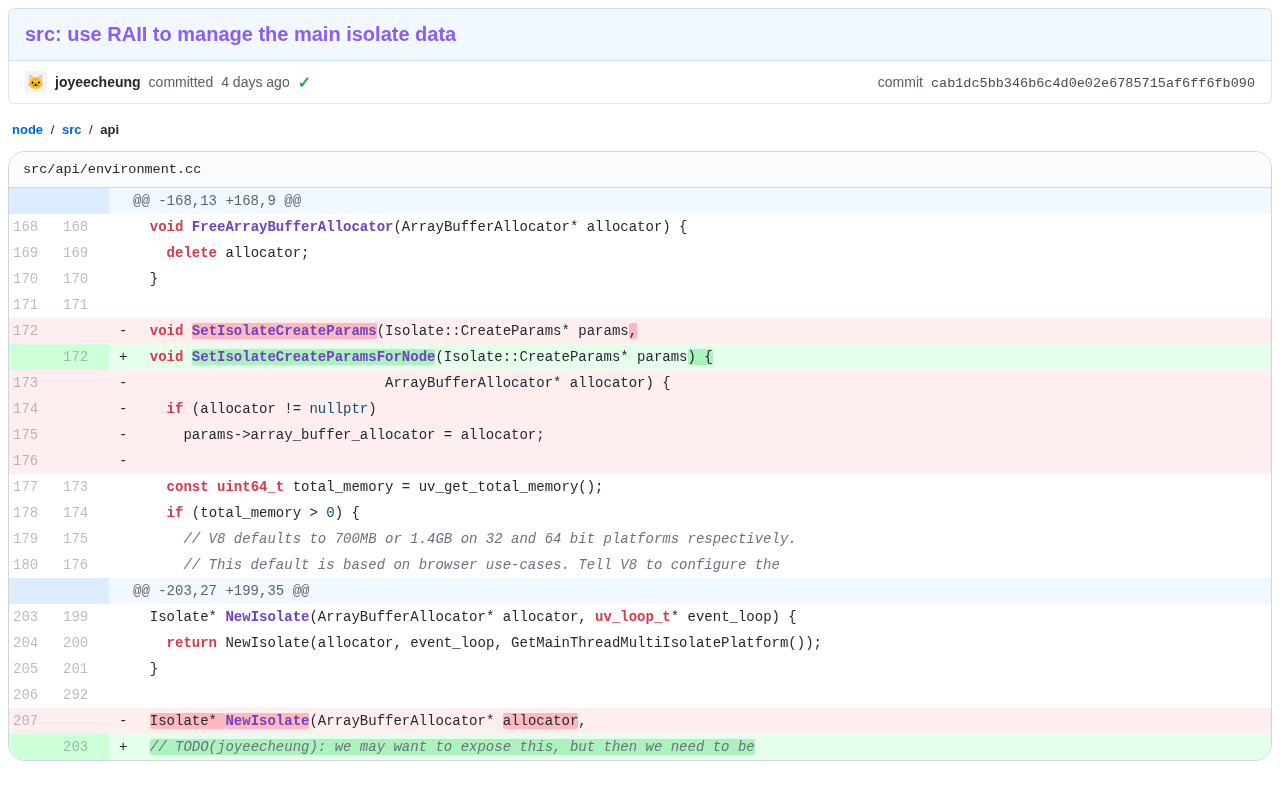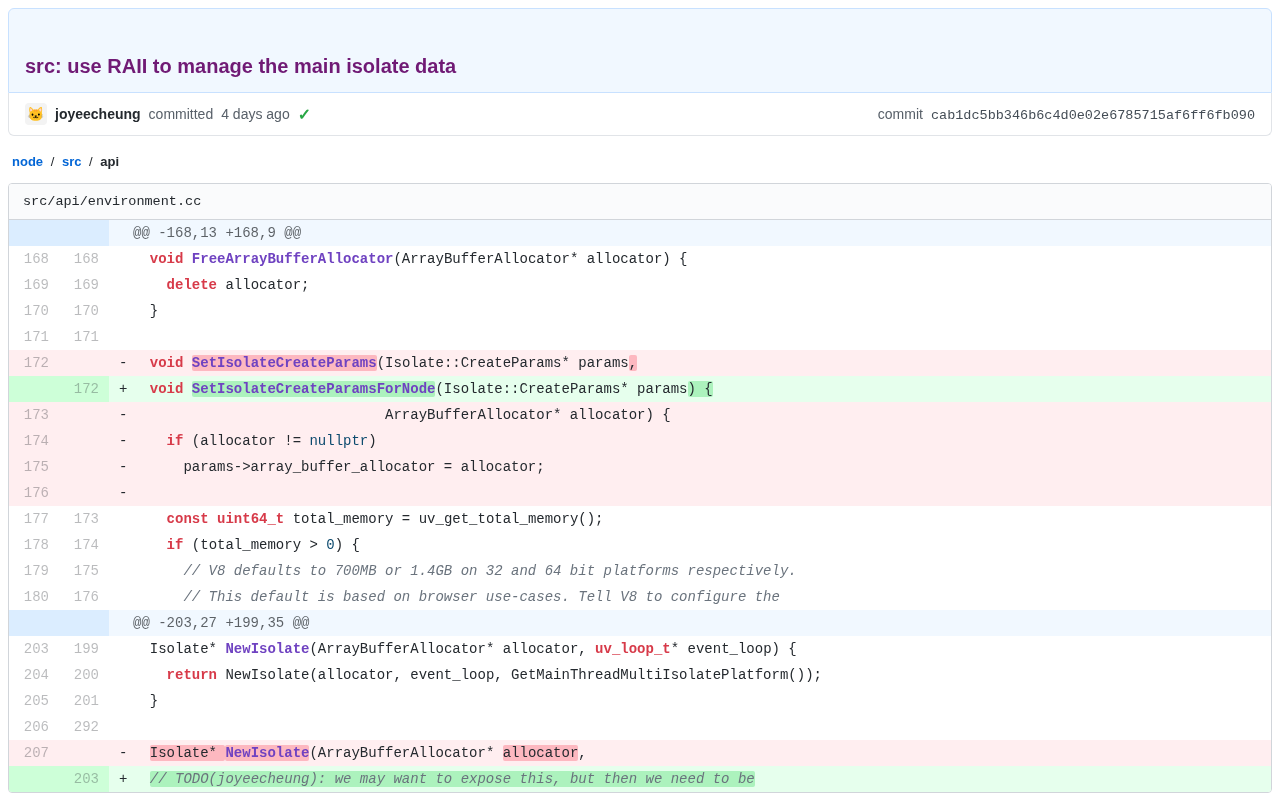--- a/index.html
+++ b/index.html
@@ -12,22 +12,21 @@
   }
   .commit-header {
     border: 1px solid #c8e1ff;
     background: #f1f8ff;
     border-radius: 6px 6px 0 0;
     padding: 14px 16px;
   }
   .commit-title {
     font-size: 20px;
     font-weight: 600;
-    color: #701a75;
-    margin-top: 32px;
+    color: #8b5cf6;
   }
   .commit-meta {
     display: flex;
     align-items: center;
     justify-content: space-between;
     border: 1px solid #e1e4e8;
     border-top: none;
     border-radius: 0 0 6px 6px;
     padding: 10px 16px;
     background: #fff;
@@ -52,42 +51,42 @@
     padding: 18px 4px 14px;
     font-size: 13px;
     font-weight: 600;
   }
   .breadcrumb a { color: #0366d6; text-decoration: none; font-weight: 600; }
   .breadcrumb .sep { color: #24292e; padding: 0 4px; font-weight: 400; }
   .breadcrumb .current { color: #24292e; }
 
   .diff-block {
     border: 1px solid #d1d5da;
-    border-radius: 4px;
+    border-radius: 17px;
     overflow: hidden;
   }
   .file-header {
     padding: 10px 14px;
     background: #fafbfc;
     border-bottom: 1px solid #d1d5da;
     font-family: SFMono-Regular, Consolas, "Liberation Mono", Menlo, monospace;
     font-size: 13.5px;
     color: #24292e;
   }
   table.diff { width: 100%; border-collapse: collapse; table-layout: fixed; }
   table.diff td {
     font-family: SFMono-Regular, Consolas, "Liberation Mono", Menlo, monospace;
     font-size: 14px;
     line-height: 24px;
     vertical-align: top;
     white-space: pre;
   }
   col.num { width: 50px; }
   td.ln {
-    text-align: right;
+    text-align: left;
     padding: 1px 10px 1px 4px;
     color: rgba(27,31,35,0.3);
     user-select: none;
     background: #fff;
   }
   td.code { padding: 1px 10px; }
   tr.hunk td { background: #f1f8ff; color: rgba(27,31,35,0.7); }
   tr.hunk td.ln { background: #dbedff; }
   tr.del td.code { background: #ffeef0; }
   tr.del td.ln   { background: #ffeef0; color: rgba(27,31,35,0.3); }

